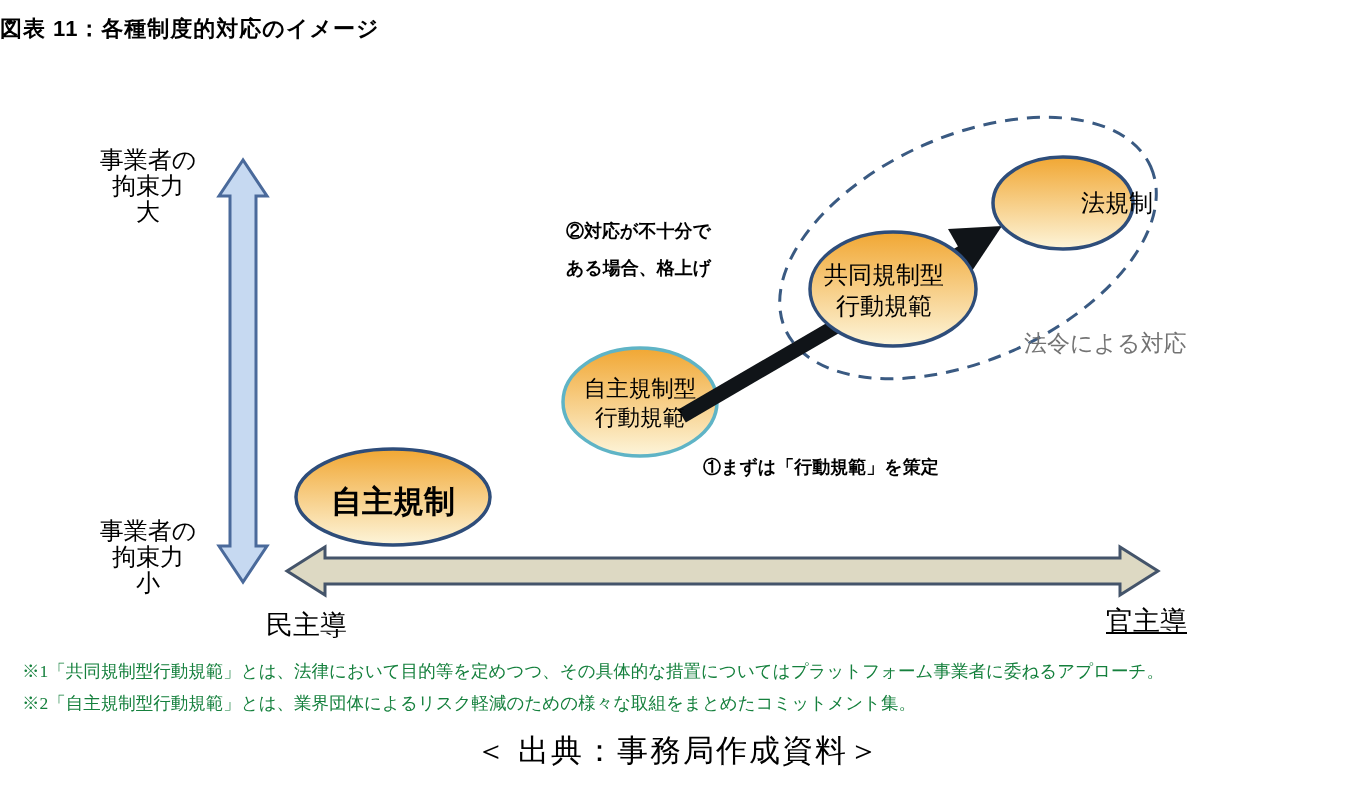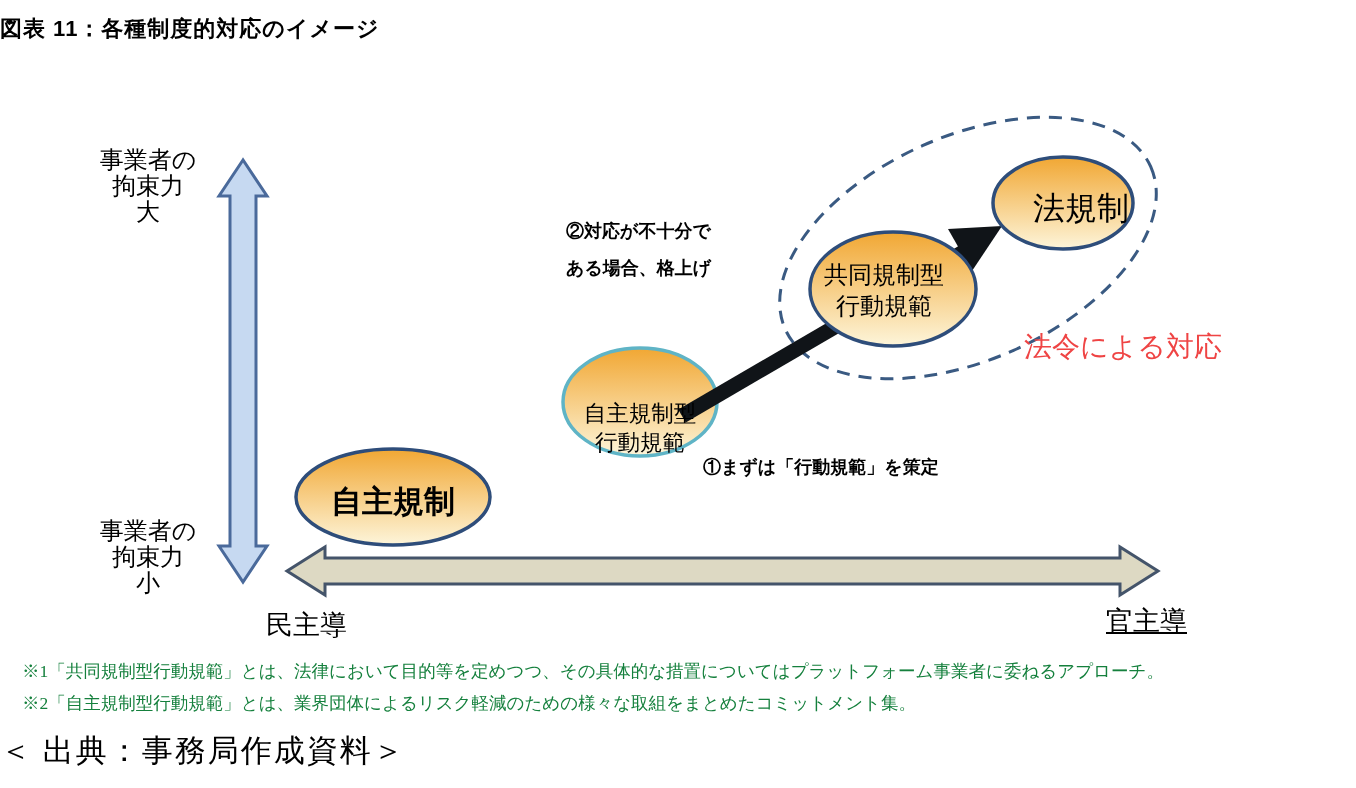--- a/index.html
+++ b/index.html
@@ -37,31 +37,32 @@
     text-align: right;
     font-size: 27px;
   }
   .annotation-bold {
     font-size: 18px;
     font-weight: bold;
     line-height: 37px;
     white-space: pre-line;
   }
   .annotation-plain {
-    font-size: 28px;
-    color: #ef4444;
+    font-size: 23px;
+    color: #737373;
   }
   .footnote {
     font-family: "Liberation Serif", serif;
     font-size: 17.5px;
     color: #15803d;
     white-space: nowrap;
   }
   .source-caption {
     left: 0; width: 100%;
+    text-align: center;
     font-family: "Liberation Serif", serif;
     font-size: 31px;
     letter-spacing: 2px;
   }
 </style>
 </head>
 <body>
 
 <div class="page">
 
@@ -96,25 +97,25 @@
   <div class="abs axis-label" style="left:88px; top:147px; width:120px;">事業者の
 拘束力
 大</div>
   <div class="abs axis-label" style="left:88px; top:518px; width:120px;">事業者の
 拘束力
 小</div>
   <div class="abs endpoint-label" style="left:227px; top:607px; width:120px;">民主導</div>
   <div class="abs endpoint-label" style="left:1067px; top:603px; width:120px;text-decoration:underline;">官主導</div>
 
   <div class="abs node-label" style="left:296px; top:481px; width:194px; font-size:31px;font-weight:bold;">自主規制</div>
-  <div class="abs node-label" style="left:563px; top:374px; width:154px; font-size:22.5px; line-height:29px;margin-top:25px;">自主規制型
+  <div class="abs node-label" style="left:563px; top:374px; width:154px; font-size:22.5px; line-height:29px;">自主規制型
 行動規範</div>
   <div class="abs node-label" style="left:810px; top:259px; width:148px; font-size:24px; line-height:31px;">共同規制型
 行動規範</div>
-  <div class="abs node-label" style="left:1011px; top:187px; width:140px; font-size:32px;">法規制</div>
+  <div class="abs node-label" style="left:1047px; top:187px; width:140px; font-size:24px;">法規制</div>
 
   <div class="abs annotation-bold" style="left:566px; top:213px;">②対応が不十分で
 ある場合、格上げ</div>
   <div class="abs annotation-bold" style="left:703px; top:449px;">①まずは「行動規範」を策定</div>
   <div class="abs annotation-plain" style="left:1024px; top:328px;">法令による対応</div>
 
   <div class="abs footnote" style="left:22px; top:659px;">※1「共同規制型行動規範」とは、法律において目的等を定めつつ、その具体的な措置についてはプラットフォーム事業者に委ねるアプローチ。</div>
   <div class="abs footnote" style="left:22px; top:691px;">※2「自主規制型行動規範」とは、業界団体によるリスク軽減のための様々な取組をまとめたコミットメント集。</div>
 
   <div class="abs source-caption" style="top:730px;">＜ 出典：事務局作成資料＞</div>

